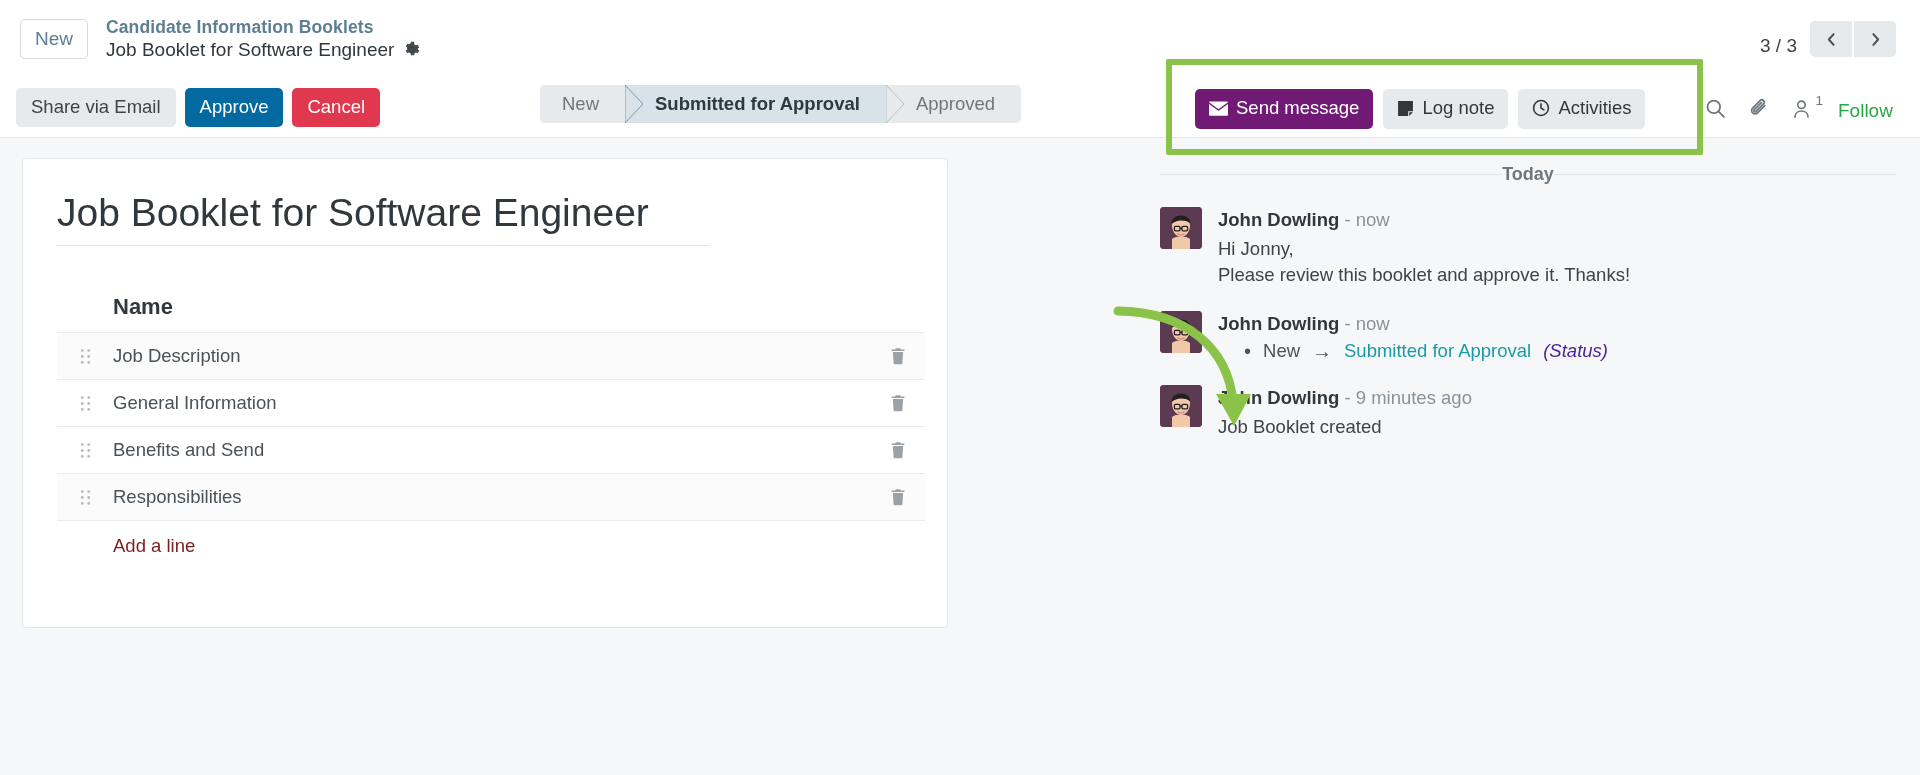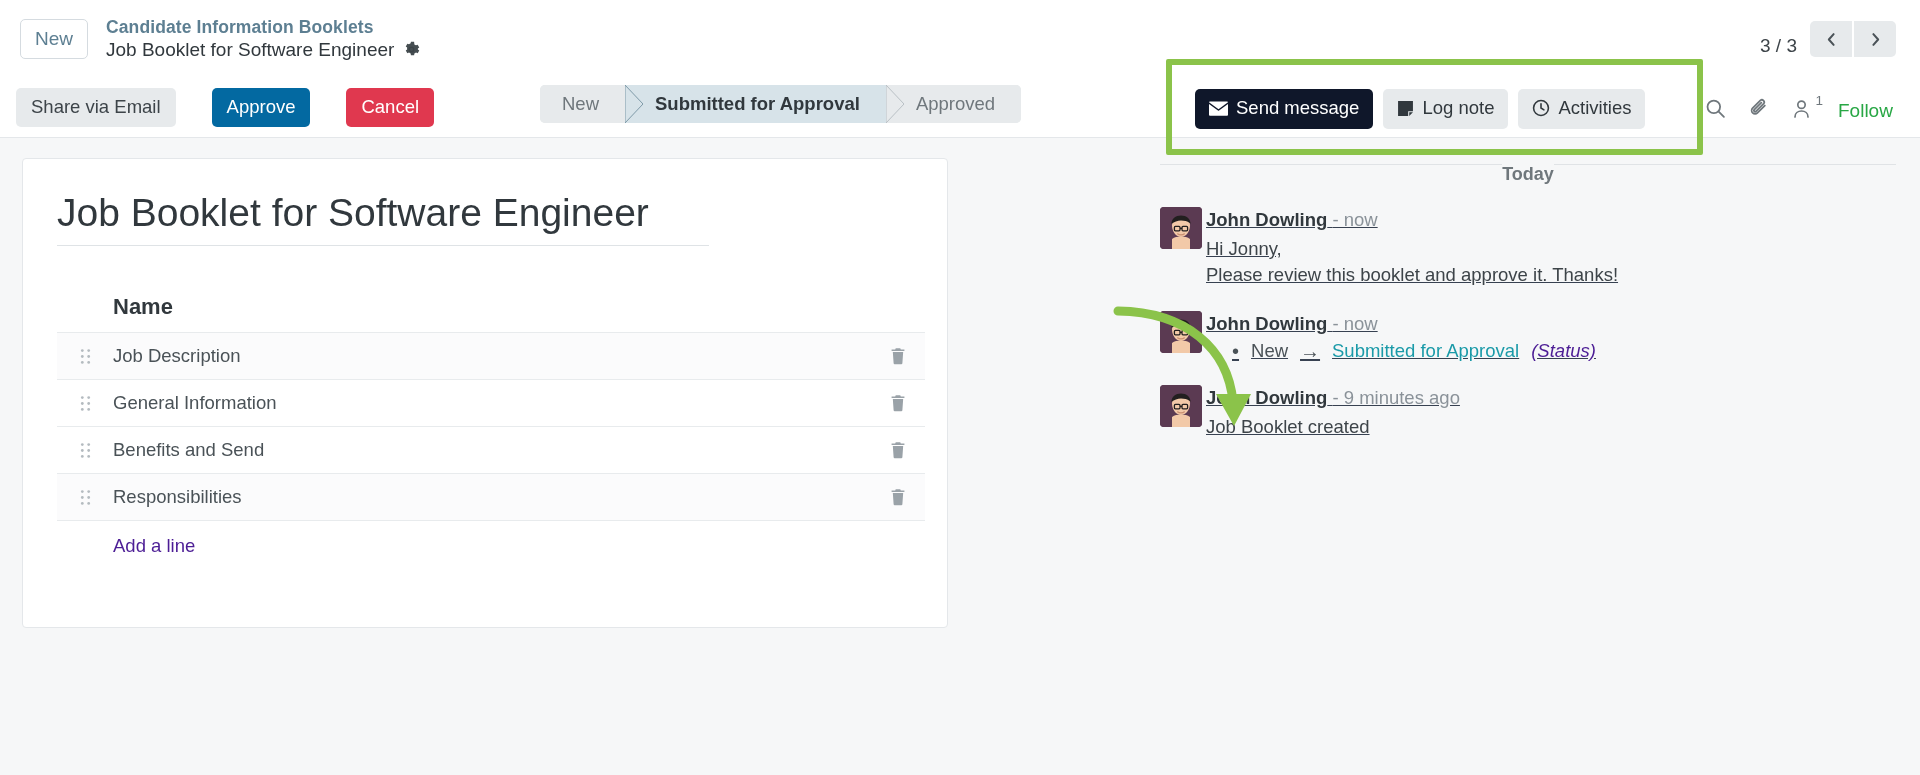--- a/index.html
+++ b/index.html
@@ -69,21 +69,20 @@
 
   
   .controlbar {
     position: relative;
     height: 60px;
     background: #ffffff;
     border-bottom: 1px solid #e4e7ea;
     display: flex;
     align-items: center;
     padding-left: 16px;
-    gap: 27px;
   }
   .btn {
     font-family: "Liberation Sans", sans-serif;
     font-size: 18.5px;
     border: none;
     border-radius: 5px;
     padding: 9px 15px 10px;
     cursor: pointer;
     line-height: 1.12;
     white-space: nowrap;
@@ -135,21 +134,21 @@
     border: none;
     border-radius: 5px;
     padding: 9px 14px 10px;
     cursor: pointer;
     display: flex;
     align-items: center;
     gap: 8px;
     line-height: 1.12;
     white-space: nowrap;
   }
-  .cbtn-primary { background: #0f172a; color: #ffffff; }
+  .cbtn-primary { background: #701a75; color: #ffffff; }
   .cbtn-plain   { background: #e7eaec; color: #31383d; }
   .cbtn svg { display: block; }
 
   .chatter-tools {
     position: absolute;
     left: 1705px;
     top: 20px;
     display: flex;
     align-items: center;
     gap: 22px;
@@ -237,36 +236,37 @@
   .trash-btn {
     width: 54px;
     display: flex; justify-content: center;
     color: #9aa2a8;
     cursor: pointer;
     background: none; border: none;
   }
   .trash-btn svg { display: block; }
   .add-line {
     padding: 14px 0 0 56px;
-    color: #4c1d95;
+    color: #7f1d1d;
     font-size: 18.5px;
     cursor: pointer;
     display: inline-block;
   }
 
   
   .chatter { position: relative; flex: 1; padding: 26px 24px 0 0; }
   .day-sep {
     display: flex;
+    align-items: center;
     margin: 0 0 22px 0;
   }
   .day-sep .bar { flex: 1; height: 1px; background: #e0e3e6; }
   .day-label { font-size: 18px; font-weight: bold; color: #6f777c; }
 
-  .msg { display: flex; gap: 4px; margin-bottom: 22px; text-decoration: underline; }
+  .msg { display: flex; gap: 16px; margin-bottom: 22px; }
   .avatar {
     width: 42px; height: 42px;
     border-radius: 4px;
     flex: none;
     overflow: hidden;
     background: #5b3a52;
   }
   .avatar svg { display: block; }
   .msg-body { padding-top: 1px; }
   .msg-head { font-size: 18.5px; line-height: 1.3; margin-bottom: 4px; }

